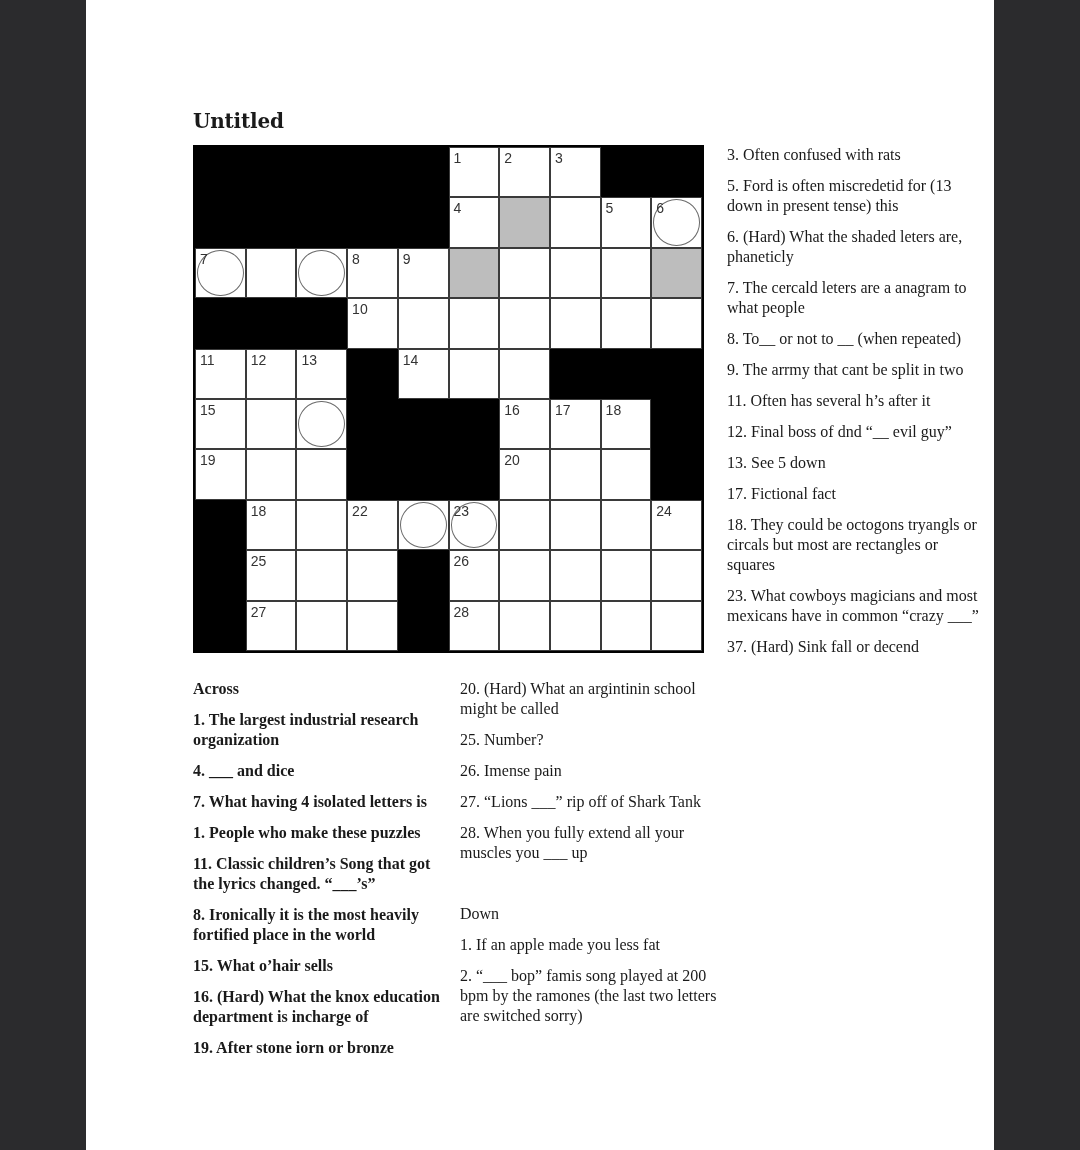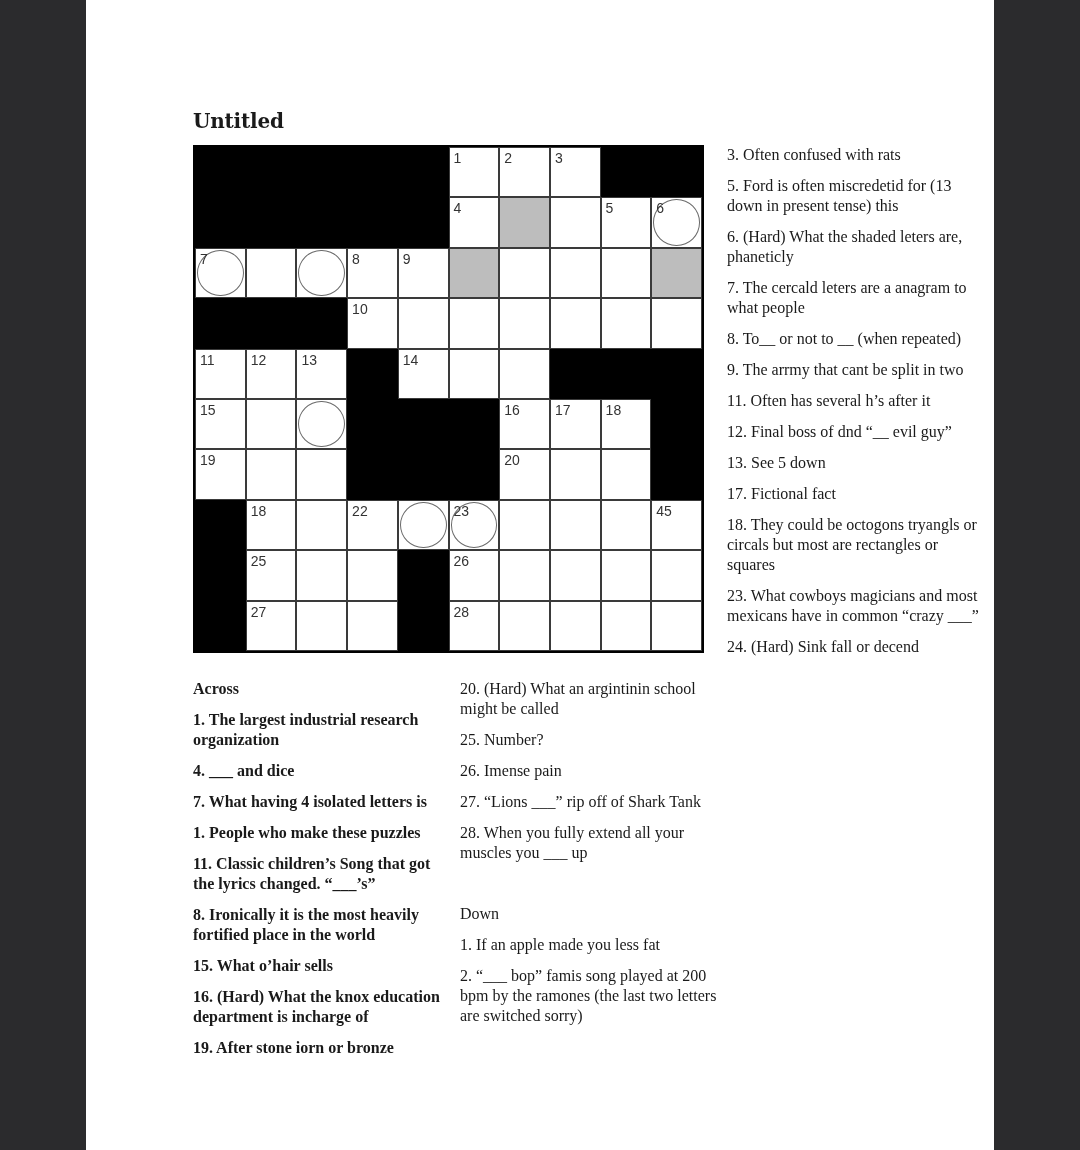--- a/index.html
+++ b/index.html
@@ -185,21 +185,21 @@
         <div class="circle"></div>
       </div>
       <div class="cell white">
         <div class="circle"></div>
         <span class="num">23</span>
       </div>
       <div class="cell white"></div>
       <div class="cell white"></div>
       <div class="cell white"></div>
       <div class="cell white">
-        <span class="num">45</span>
+        <span class="num">24</span>
       </div>
       <div class="cell black"></div>
       <div class="cell white">
         <span class="num">25</span>
       </div>
       <div class="cell white"></div>
       <div class="cell white"></div>
       <div class="cell black"></div>
       <div class="cell white">
         <span class="num">26</span>
@@ -255,15 +255,15 @@
     <div class="clue">6. (Hard) What the shaded leters are, phaneticly</div>
     <div class="clue">7. The cercald leters are a anagram to what people</div>
     <div class="clue">8. To__ or not to __ (when repeated)</div>
     <div class="clue">9. The arrmy that cant be split in two</div>
     <div class="clue">11. Often has several h’s after it</div>
     <div class="clue">12. Final boss of dnd “__  evil guy”</div>
     <div class="clue">13. See 5 down</div>
     <div class="clue">17. Fictional fact</div>
     <div class="clue">18. They could be octogons tryangls or circals but most are rectangles or squares</div>
     <div class="clue">23. What cowboys magicians and most mexicans have in common “crazy ___”</div>
-    <div class="clue">24. (Hard) Sink fall or decend</div>
+    <div class="clue">37. (Hard) Sink fall or decend</div>
   </div>
 </div>
 
 </body></html>

